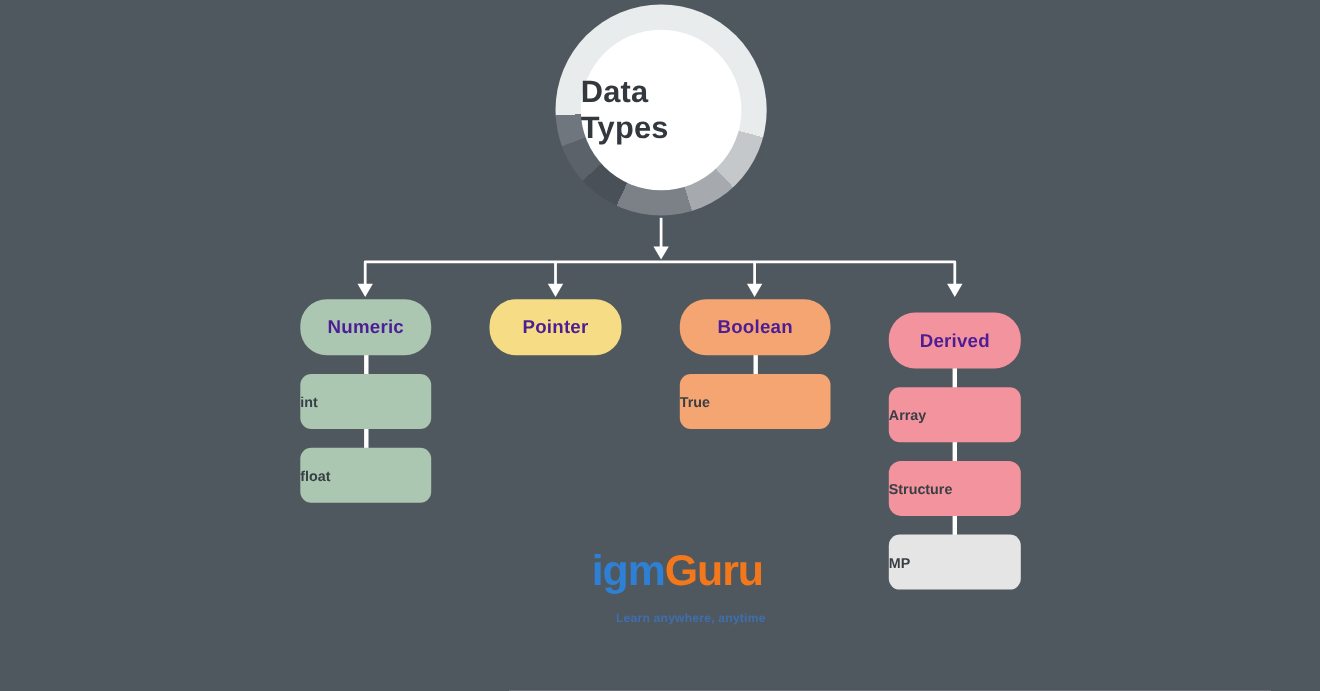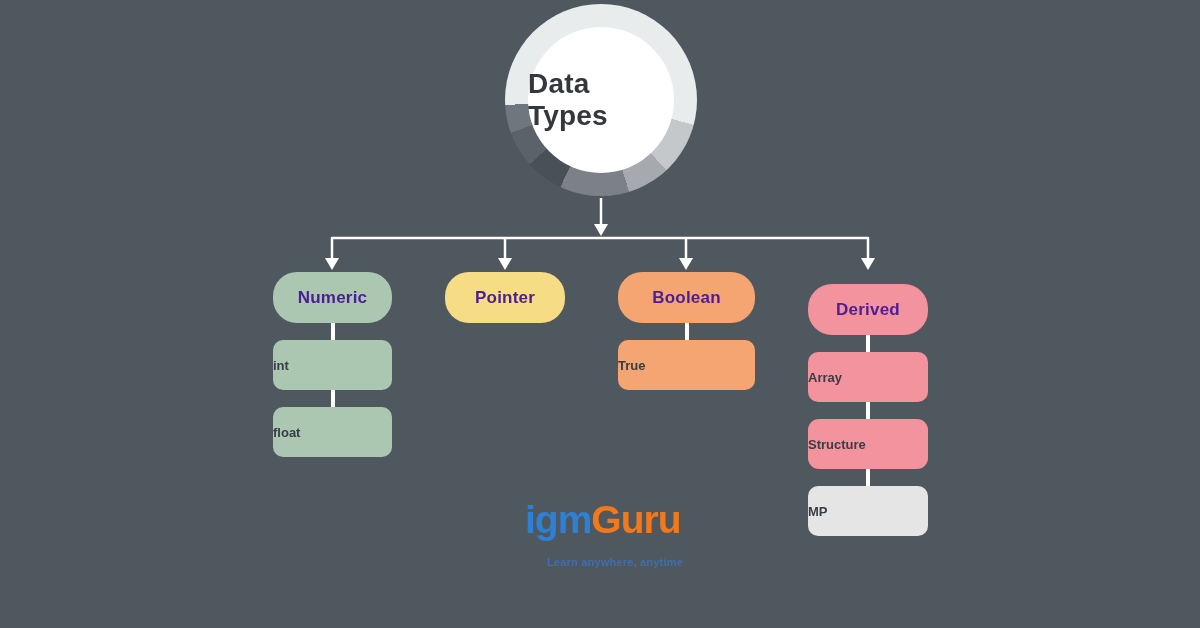--- a/index.html
+++ b/index.html
@@ -88,21 +88,21 @@
     color: #383e45;
   }
   .col-numeric { left: 273px; width: 119px; }
   .col-string  { left: 445px; width: 120px; }
   .col-boolean { left: 618px; width: 137px; }
   .col-derived { left: 808px; width: 120px; }
 
   
   .logo {
     position: absolute;
-    left: 525px; top: 500px;
+    left: 538px; top: 500px;
     width: 158px;
   }
   .logo-text {
     font-size: 39px;
     font-weight: 700;
     line-height: 1.05;
     letter-spacing: -1px;
     white-space: nowrap;
   }
   .logo-tagline {

